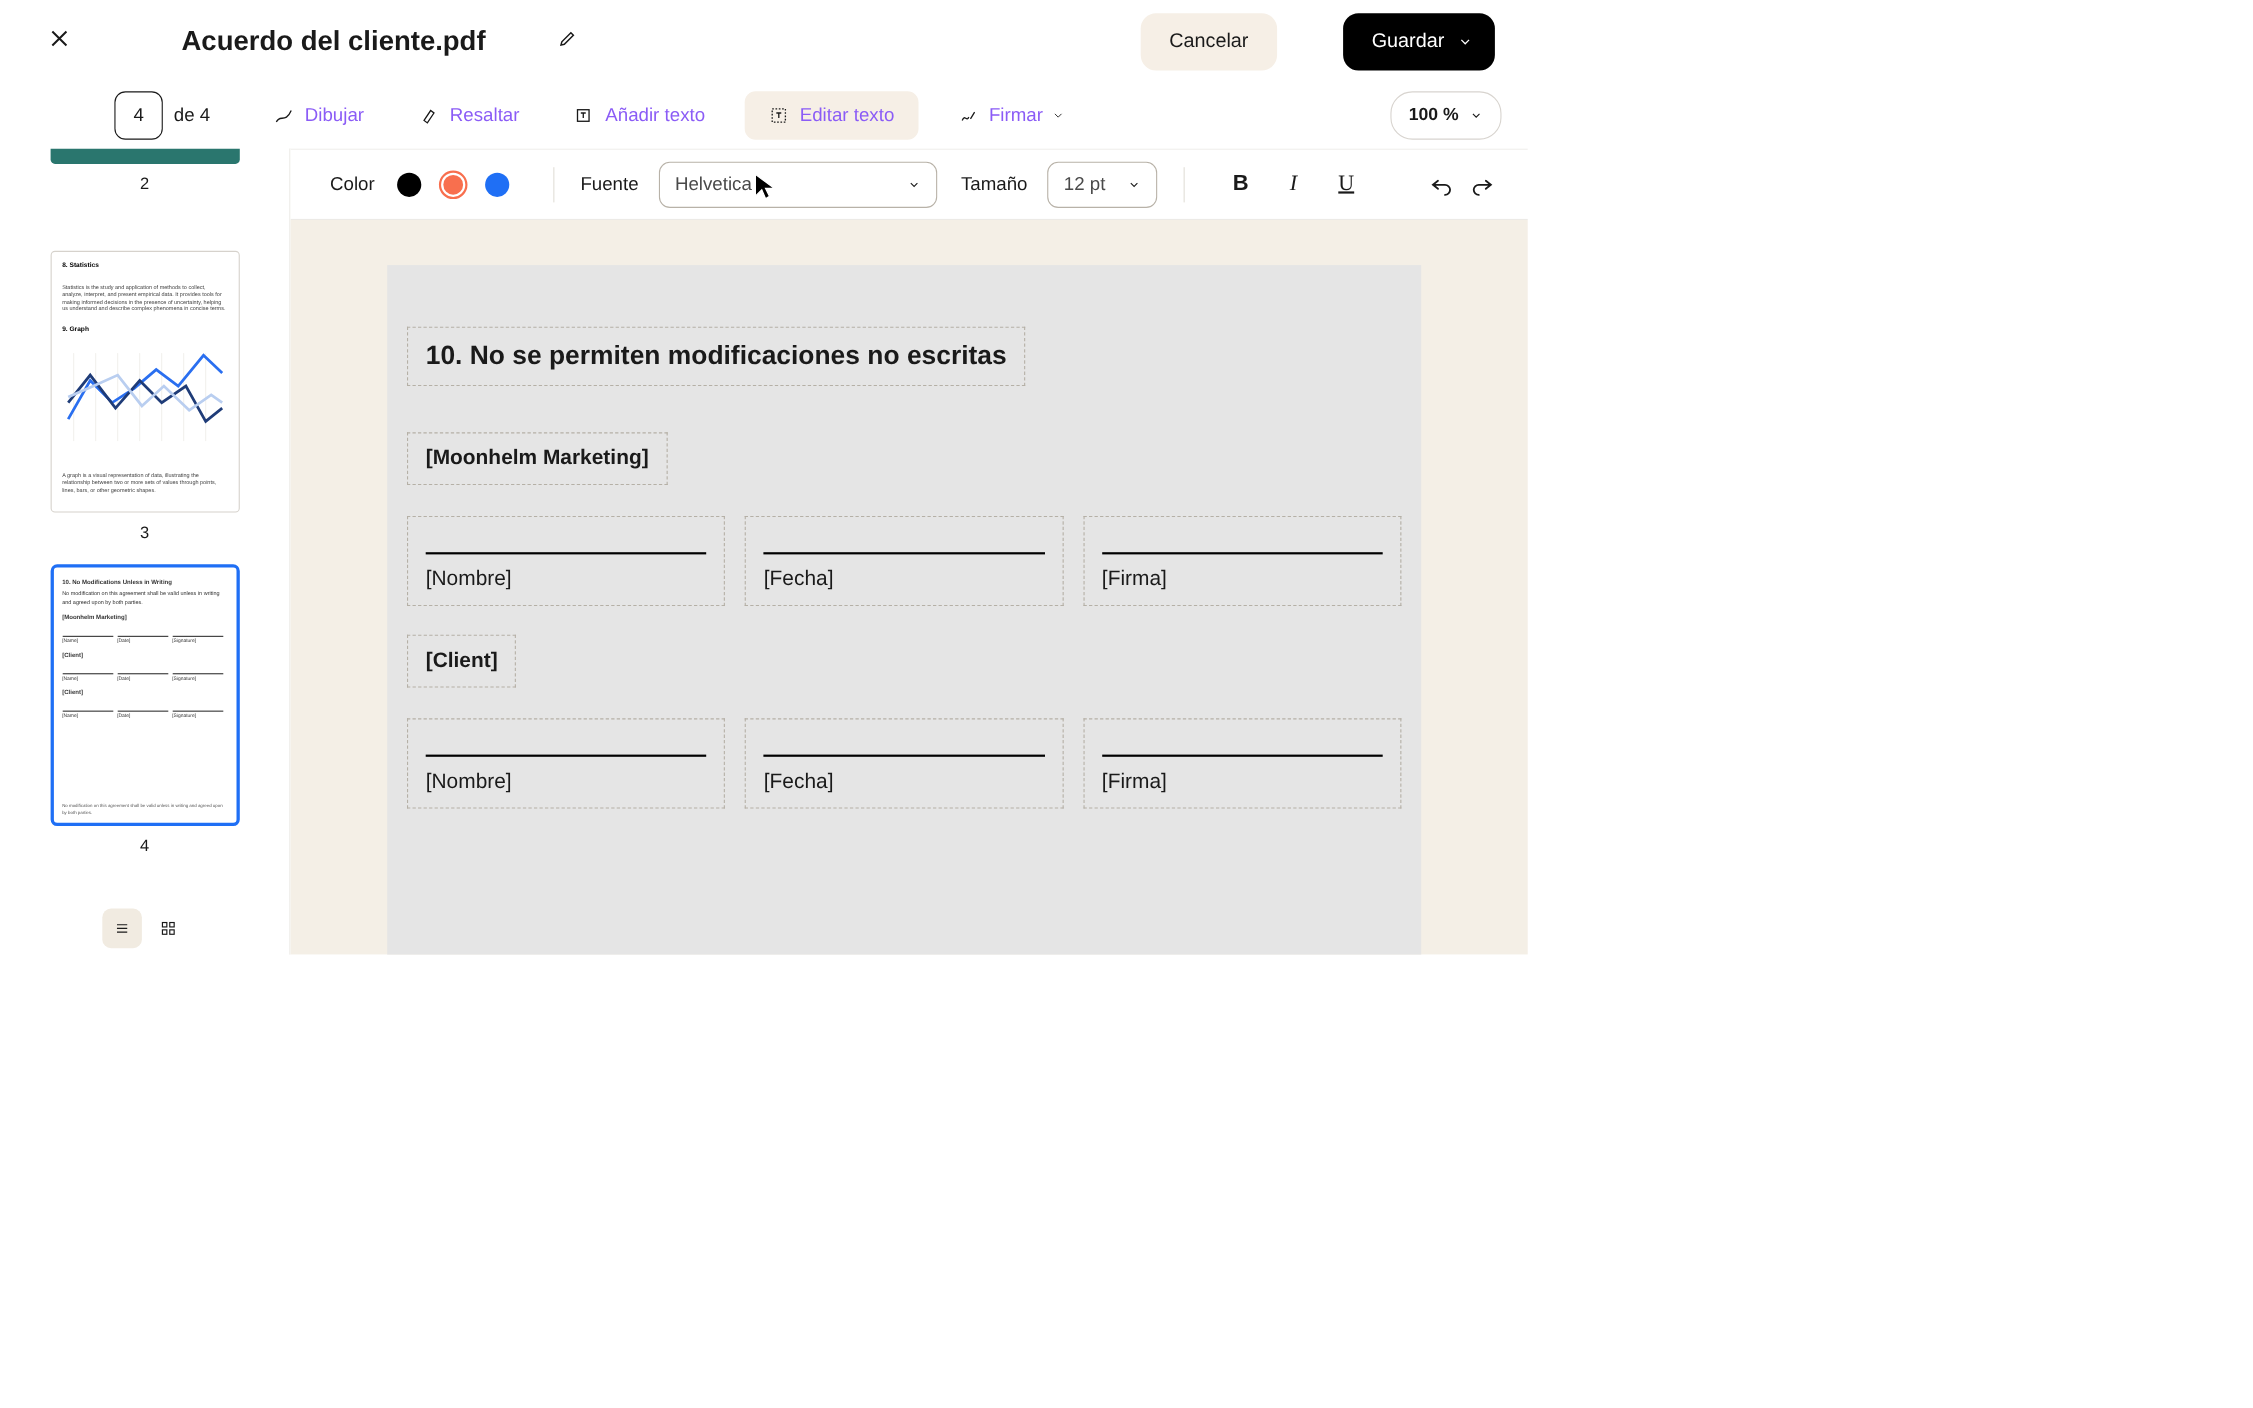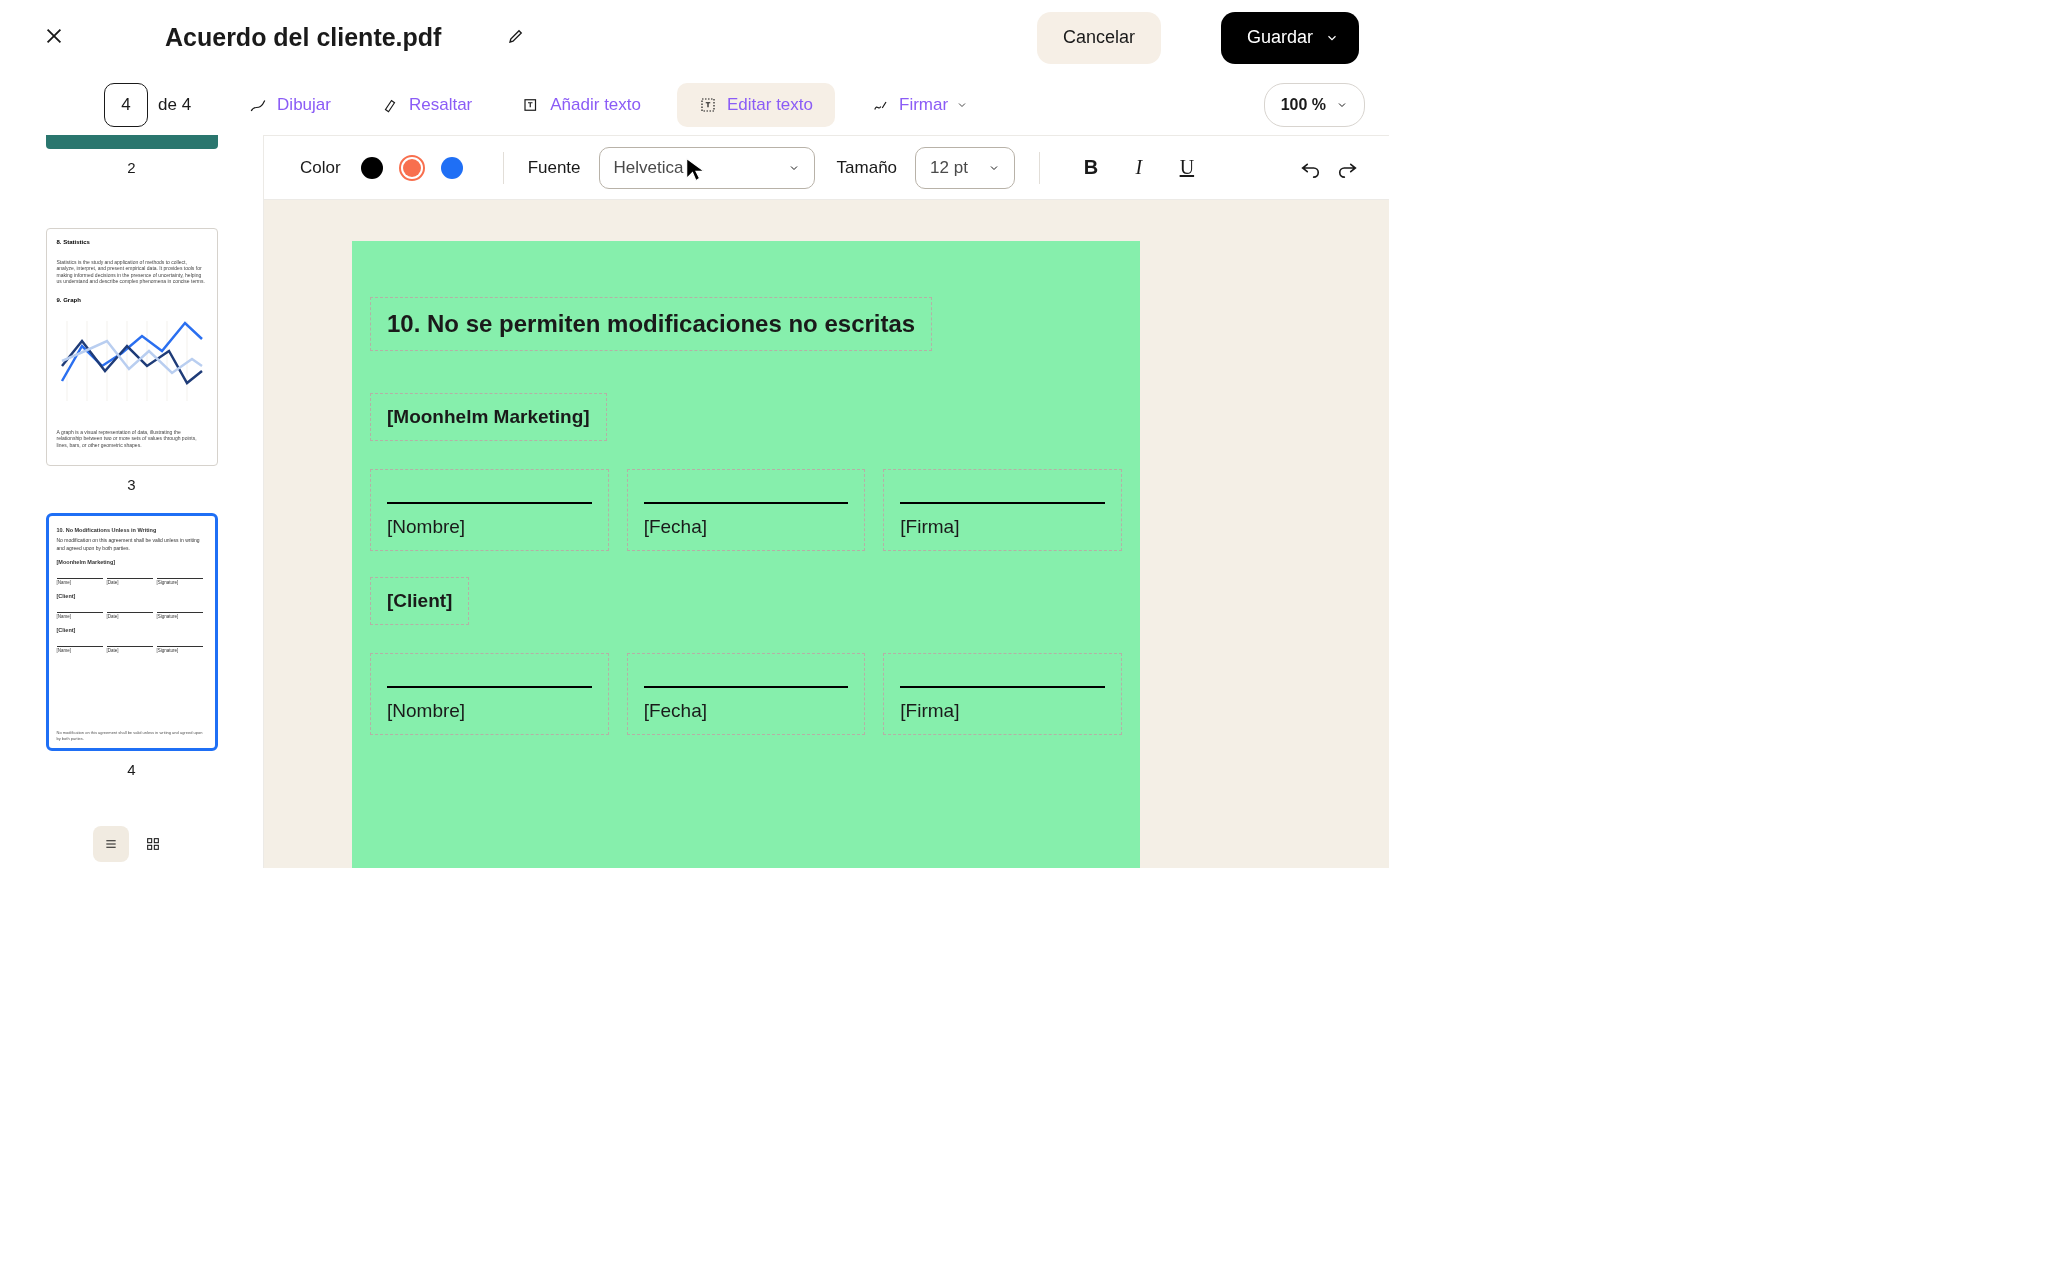--- a/index.html
+++ b/index.html
@@ -32,21 +32,21 @@
   .formatbar { display: flex; align-items: center; height: 65px; border-top: 1px solid #eceae6; border-bottom: 1px solid #eceae6; padding-left: 300px; padding-right: 30px; background:#fff;}
   .formatbar .lbl { font-size: 17px; font-weight: 500; }
   .swatches { display:flex; align-items:center; margin-left: 20px;}
   .swatch { width: 22px; height: 22px; border-radius: 50%; margin-right: 16px; cursor:pointer;}
   .swatch.black { background: #000; }
   .swatch.orange-ring { width:26px;height:26px;border-radius:50%;border:2px solid #f86f4e; display:flex;align-items:center;justify-content:center;}
   .swatch.orange-ring .inner{width:18px;height:18px;border-radius:50%;background:#f86f4e;}
   .swatch.blue { background: #1f6ff5; }
   .divider { width: 1px; height: 32px; background: #e2ded8; margin: 0 24px;}
   .select-box { border: 1.5px solid #b8b2a8; border-radius: 10px; height: 42px; display:inline-flex; align-items:center; padding: 0 14px; font-size: 17px; color:#4a4a4a; cursor:pointer; margin-left: 18px;}
-  .select-box.wide { width: 216px; justify-content: space-between; align-items: center;}
+  .select-box.wide { width: 253px; justify-content: space-between; align-items: center;}
   .select-box svg { width: 12px; height: 12px; stroke:#1a1a1a; stroke-width:2; fill:none; margin-left: 20px;}
   .fmt-icons { display:flex; align-items:center; margin-left: 8px;}
   .fmt-icon { width: 38px; height: 38px; display:flex; align-items:center; justify-content:center; font-size: 20px; cursor:pointer; font-family: Georgia, "Times New Roman", serif;}
   .fmt-icon.bold { font-weight: 700; font-family: inherit;}
   .fmt-icon.italic { font-style: italic; }
   .fmt-icon.underline { text-decoration: underline; }
   .history { margin-left:auto; display:flex; align-items:center;}
   .history svg { width: 22px; height:22px; stroke:#1a1a1a; stroke-width:1.8; fill:none; margin-left: 16px; cursor:pointer;}
 
   
@@ -70,21 +70,21 @@
   .sig-cell .line { border-bottom: 0.5px solid #333; height:6px;}
   .sig-cell .lab { font-size:4.5px; margin-top:1px;}
   .view-toggle { position:absolute; bottom:0; left:0; right:0; height: 48px; display:flex; align-items:center; justify-content:center; background:#fff;}
   .vt-btn { width:36px; height:36px; display:flex; align-items:center; justify-content:center; border-radius:8px; cursor:pointer;}
   .vt-btn.active { background:#f1ebe1;}
   .vt-btn svg { width:16px;height:16px; stroke:#1a1a1a; stroke-width:1.6; fill:none;}
 
   
   .canvas-wrap { flex:1; overflow:hidden; position:relative;}
   .canvas-bg { position:absolute; top:65px; left:0; right:0; bottom:0; background:#f4efe6;}
-  .doc-page { position:absolute; left:88px; top:106px; width: 788px; background:#86efac; padding: 56px 18px 40px 18px; min-height: 700px;}
+  .doc-page { position:absolute; left:88px; top:106px; width: 940px; background:#e5e5e5; padding: 56px 18px 40px 18px; min-height: 700px;}
   .ed-block { border: 1.5px dashed #b5b0a6; padding: 12px 16px; margin-bottom: 10px; }
   .ed-block.h { font-size: 24px; font-weight: 700; display:inline-block; }
   .ed-block.p { font-size: 19px; color:#7d746b; line-height:1.5; }
   .ed-row { display:flex; gap: 18px; margin-top: 18px;}
   .ed-cell { border: 1.5px dashed #b5b0a6; flex:1; padding: 16px 16px 12px 16px;}
   .ed-cell .uline { border-bottom: 2px solid #000; height: 18px; margin-bottom: 12px;}
   .ed-cell .clabel { font-size: 19px; color:#1a1a1a;}
   .ed-block.sub { font-weight: 700; font-size: 19px; display:inline-block; margin-top: 26px;}
 
   

